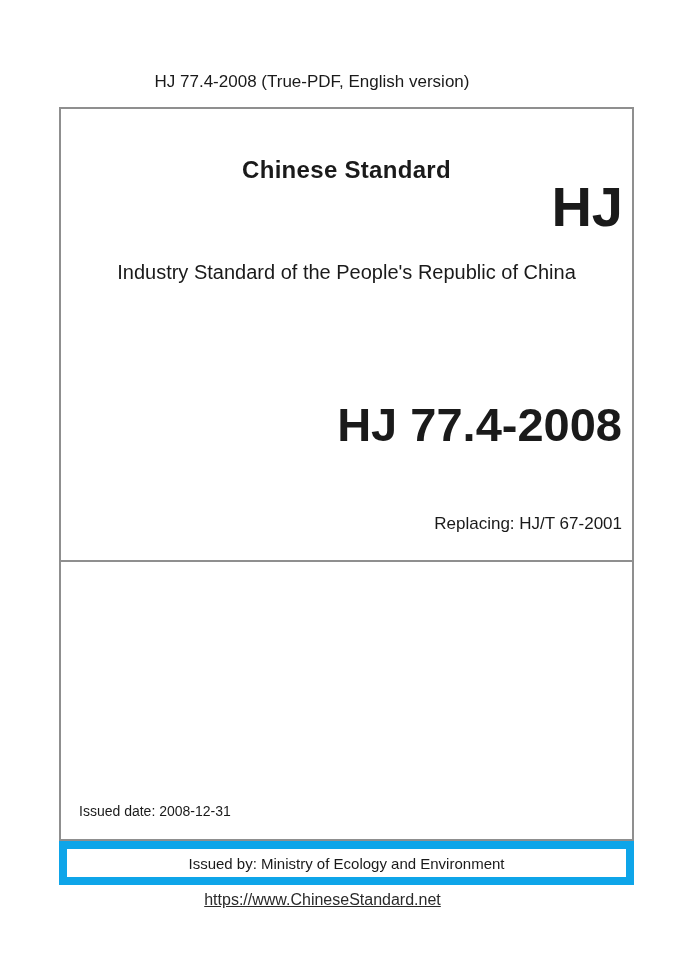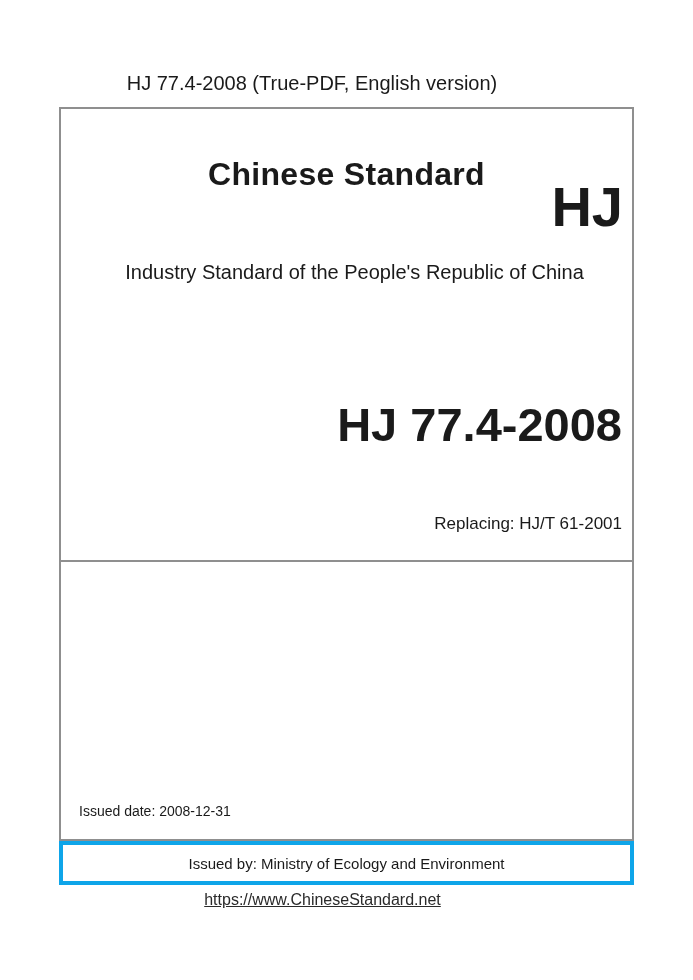--- a/index.html
+++ b/index.html
@@ -11,56 +11,55 @@
     font-family: "Liberation Sans", sans-serif;
     color: #1a1a1a;
     overflow: hidden;
   }
 
   .doc-header-title {
     position: absolute;
     top: 72px; left: 0;
     width: 624px;
     text-align: center;
-    font-size: 20px;
+    font-size: 17px;
   }
 
   .main-box {
     position: absolute;
     left: 59px; top: 107px;
     width: 575px; height: 734px;
     border: 2px solid #8f8f8f;
     background: #ffffff;
   }
 
   .brand-title {
     position: absolute;
     top: 47px; left: 0;
     width: 100%;
     text-align: center;
-    font-size: 32px;
+    font-size: 24px;
     font-weight: bold;
     letter-spacing: 0.3px;
   }
   .brand-logo {
     position: absolute;
     top: 34px; right: 9px;
     font-size: 56px;
     line-height: 56px;
     font-weight: bold;
     margin-top: 36px;
   }
 
   .industry-line {
     position: absolute;
     top: 152px; left: 0;
     width: 100%;
     text-align: center;
     font-size: 20px;
-    margin-left: 8px;
   }
 
   .classification {
     position: absolute;
     top: 214px; left: 9px;
     font-size: 16px;
   }
 
   .standard-number {
     position: absolute;
@@ -98,21 +97,21 @@
     top: 694px; left: 18px; right: 12px;
     display: flex;
     justify-content: space-between;
     font-size: 14px;
   }
 
   .issuer-box {
     position: absolute;
     left: 59px; top: 841px;
     width: 575px; height: 44px;
-    border: 4px solid #0ea5e9;
+    border: 8px solid #0ea5e9;
     background: #ffffff;
     display: flex;
     align-items: center;
     justify-content: center;
     font-size: 15px;
   }
 
   .site-link-row {
     position: absolute;
     top: 891px; left: 0;
@@ -135,21 +134,21 @@
 
   <div class="brand-title">Chinese Standard</div>
 
   <div class="brand-logo">HJ</div>
 
   <div class="industry-line">Industry Standard of the People's Republic of China</div>
 
 
   <div class="standard-number">HJ 77.4-2008</div>
 
-  <div class="replacing">Replacing: HJ/T 61-2001</div>
+  <div class="replacing">Replacing: HJ/T 67-2001</div>
 
   <div class="section-divider"></div>
 
 
   <div class="dates-row">
     <span>Issued date: 2008-12-31</span>
   </div>
 
 </div>
 

